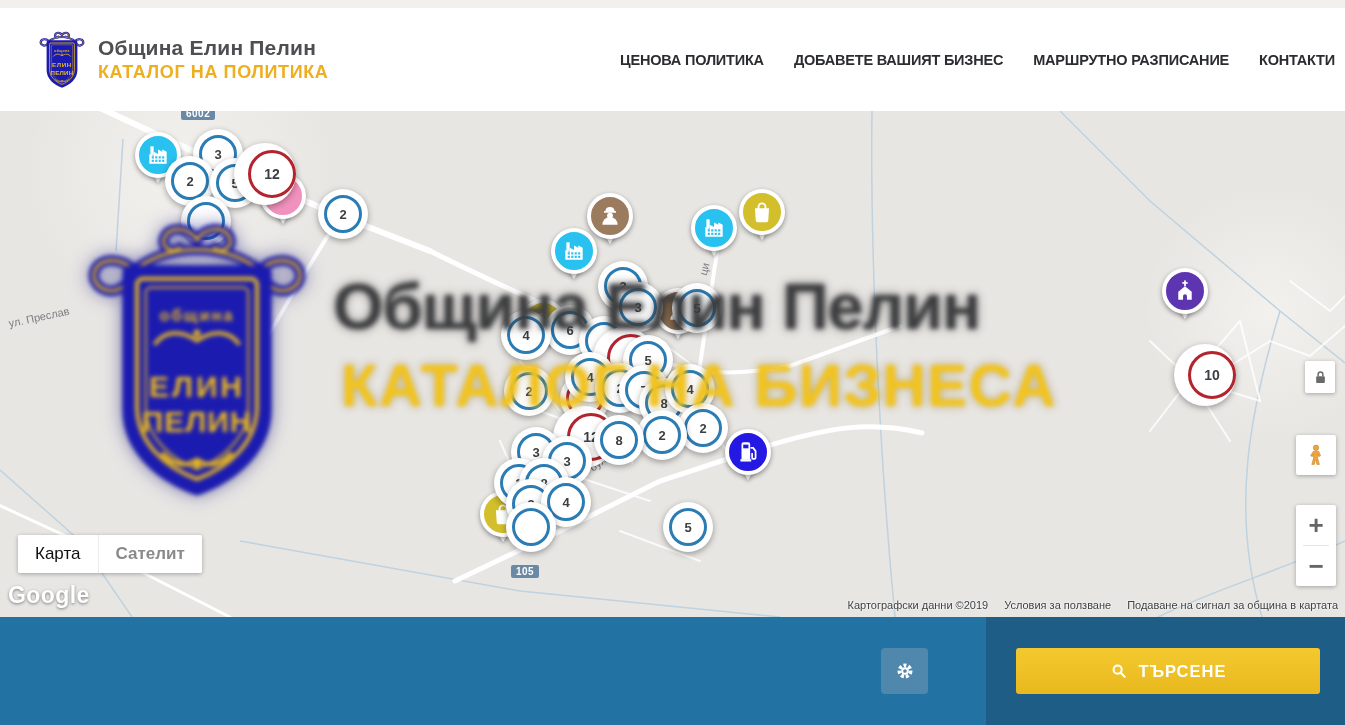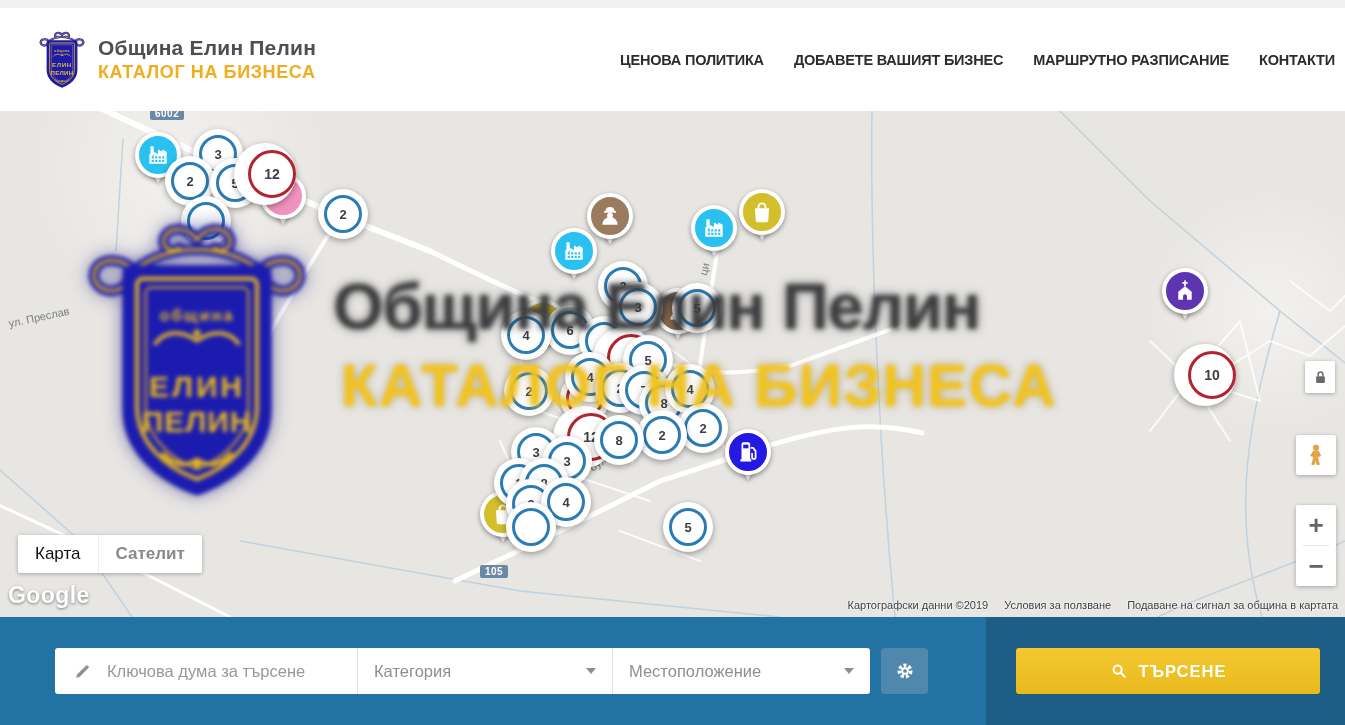--- a/index.html
+++ b/index.html
@@ -15,21 +15,21 @@
   nav{display:flex;align-items:center;gap:30px;}
   .nav-item{font-size:14.5px;font-weight:700;color:#2a2c30;letter-spacing:-.2px;text-decoration:none;cursor:pointer;white-space:nowrap;}
 
   
   #map{position:absolute;left:0;top:111px;width:1345px;height:506px;background:#e8e6e3;overflow:hidden;
        background-image:radial-gradient(circle 180px at 1270px 200px,#f3f1ee 0%,rgba(243,241,238,0) 70%),
                         radial-gradient(circle 220px at 180px 60px,#f3f1ee 0%,rgba(243,241,238,0) 70%);}
   #roads{position:absolute;left:0;top:0;z-index:5;}
   #labels{position:absolute;inset:0;z-index:10;}
   .slabel{position:absolute;font-size:11px;color:#7a7d80;white-space:nowrap;}
-  .badge{position:absolute;background:#6b89a4;color:#fff;font-size:10px;font-weight:700;padding:1px 5px;border-radius:2px;letter-spacing:.5px;}
+  .badge{position:absolute;background:#6b89a4;color:#fff;font-size:10px;font-weight:700;padding:1px 5px;border-radius:2px;letter-spacing:.5px;margin-left:31px;}
 
   #markers{position:absolute;inset:0;z-index:20;}
   .cluster{position:absolute;width:50px;height:50px;transform:translate(-50%,-50%);background:#fff;border-radius:50%;box-shadow:0 2px 6px rgba(0,0,0,.35);display:flex;align-items:center;justify-content:center;cursor:pointer;}
   .cluster .ring{width:38px;height:38px;border:3px solid #2b7cb5;border-radius:50%;display:flex;align-items:center;justify-content:center;font-size:13px;font-weight:700;color:#3c4043;box-sizing:border-box;}
   .cluster.red .ring{border-color:#b3242e;}
   .cluster.lg{width:62px;height:62px;justify-content:flex-end;}
   .cluster.lg .ring{width:48px;height:48px;border-width:3.5px;font-size:14px;}
   .pin{position:absolute;width:46px;height:46px;transform:translate(-50%,-50%);cursor:pointer;}
   .pin .tail{position:absolute;left:50%;top:100%;transform:translate(-50%,-8px);width:0;height:0;border-left:8px solid transparent;border-right:8px solid transparent;border-top:13px solid #fff;filter:drop-shadow(0 2px 2px rgba(0,0,0,.3));}
   .pin .circle{position:absolute;inset:0;border-radius:50%;border:4px solid #fff;box-sizing:border-box;box-shadow:0 2px 5px rgba(0,0,0,.4);display:flex;align-items:center;justify-content:center;}
@@ -168,21 +168,21 @@
 <div id="page">
   <div id="top-strip"></div>
 
   <header>
     <div class="logo">
       <svg width="48" height="62">
           <use href="#crest"></use>
         </svg>
       <div class="logo-text">
         <div class="l1">Община Елин Пелин</div>
-        <div class="l2">КАТАЛОГ НА БИЗНЕСА</div>
+        <div class="l2">КАТАЛОГ НА ПОЛИТИКА</div>
       </div>
     </div>
     <nav id="nav">
         <a class="nav-item">ЦЕНОВА ПОЛИТИКА</a>
         <a class="nav-item">ДОБАВЕТЕ ВАШИЯТ БИЗНЕС</a>
         <a class="nav-item">МАРШРУТНО РАЗПИСАНИЕ</a>
         <a class="nav-item">КОНТАКТИ</a>
       </nav>
   </header>
 
@@ -448,35 +448,19 @@
 
   <div id="searchbar">
     <div id="dark-panel">
       <button id="searchbtn">
         <svg>
             <use href="#i-magnifier"></use>
           </svg>
         <span>ТЪРСЕНЕ</span>
       </button>
     </div>
-    <div id="fields">
-      <div class="field f-key">
-        <svg width="19" height="19">
-            <use href="#i-pencil"></use>
-          </svg>
-        <input placeholder="Ключова дума за търсене" style="">
-      </div>
-      <div class="field f-sel f-cat">
-        <span class="sel-txt">Категория</span>
-        <span class="caret"></span>
-      </div>
-      <div class="field f-sel f-loc">
-        <span class="sel-txt">Местоположение</span>
-        <span class="caret"></span>
-      </div>
-    </div>
     <button id="gearbtn">
       <svg>
           <use href="#i-gear"></use>
         </svg>
     </button>
   </div>
 </div>
 
 </body></html>

